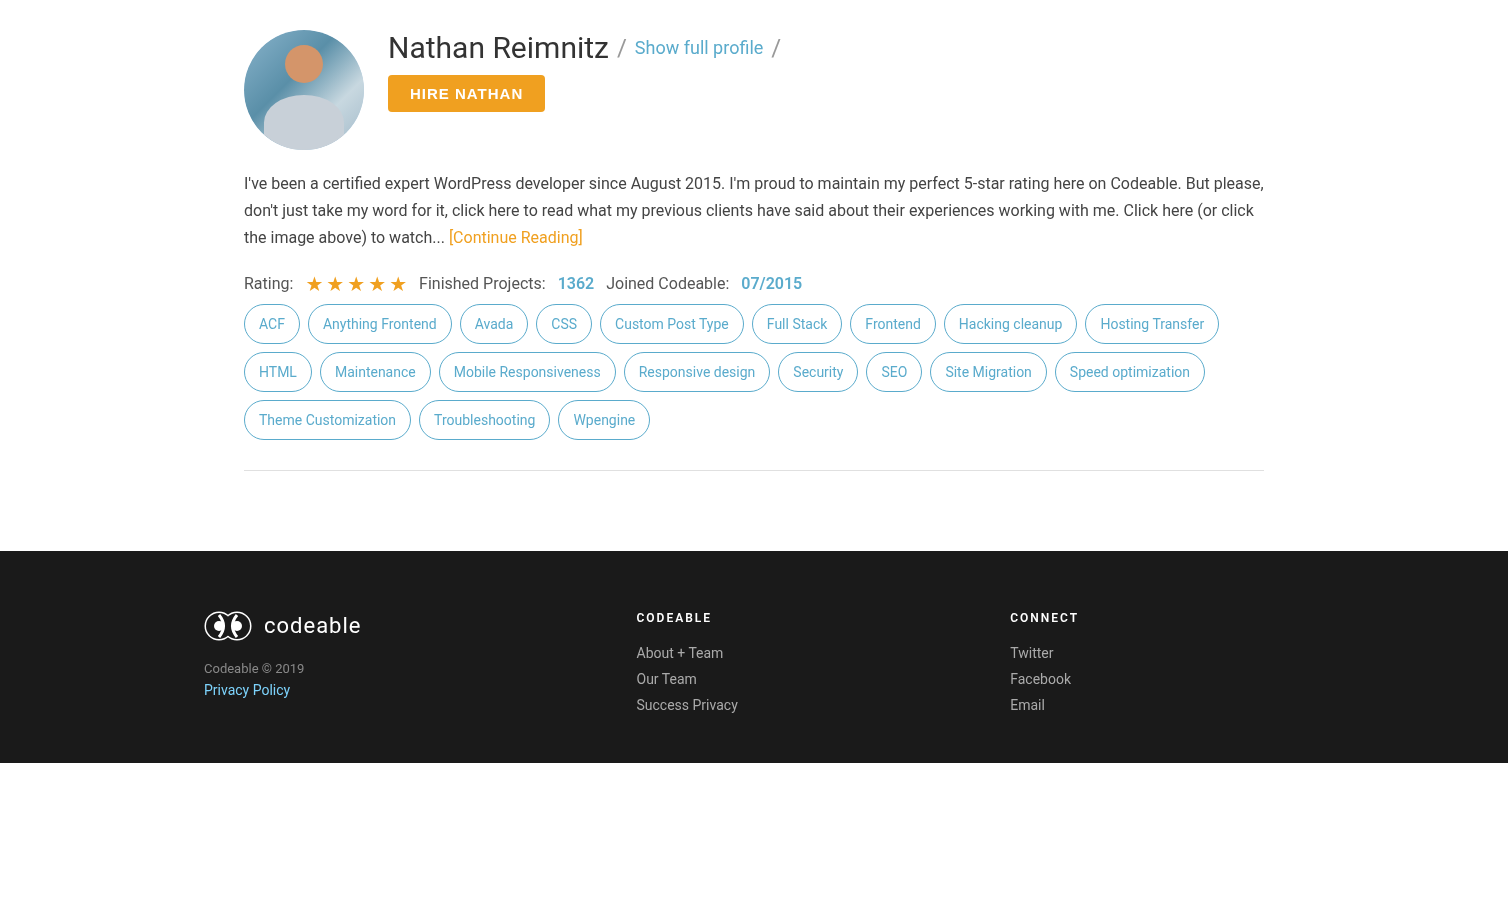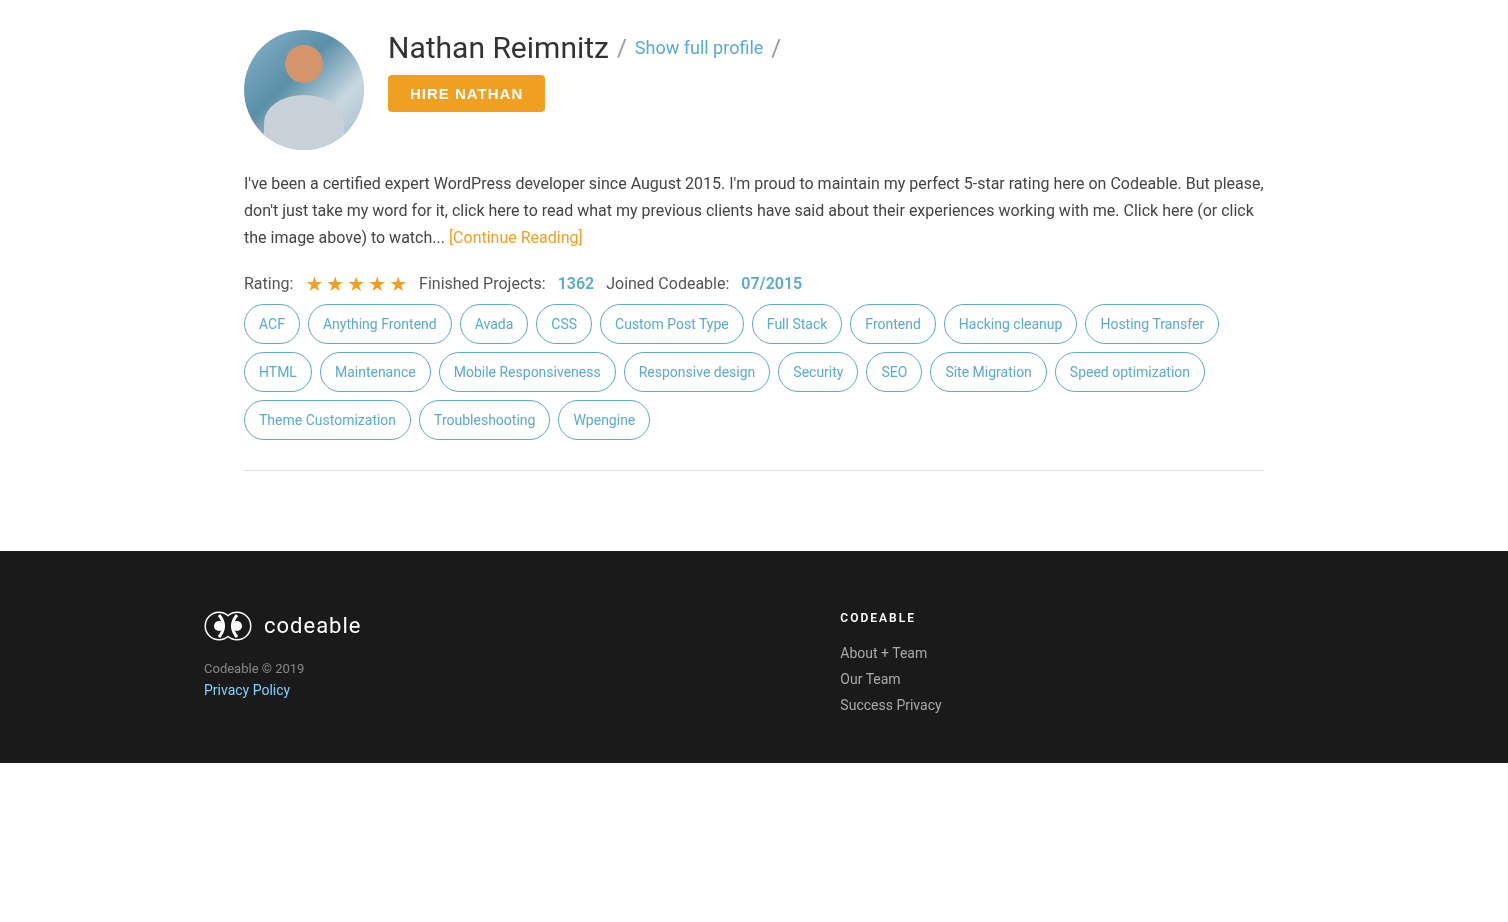--- a/index.html
+++ b/index.html
@@ -333,15 +333,21 @@
         <a class="footer-link" style="display:inline;color:#7dd3fc;">Privacy Policy</a>
       </div>
     </div>
 
     <div class="footer-col" id="footer-col-0">
     <div class="footer-col-title">CODEABLE</div>
         <a class="footer-link">About + Team</a>
         <a class="footer-link">Our Team</a>
         <a class="footer-link">Success Privacy</a>
       </div>
+    <div class="footer-col" id="footer-col-2">
+    <div class="footer-col-title">CONNECT</div>
+        <a class="footer-link">Twitter</a>
+        <a class="footer-link">Facebook</a>
+        <a class="footer-link">Email</a>
+      </div>
 
   </div>
 </footer>
 
 </body></html>

